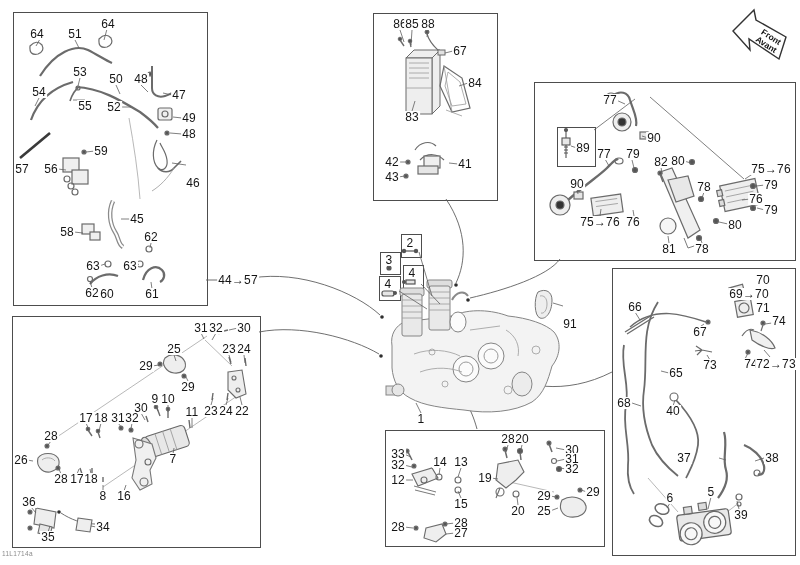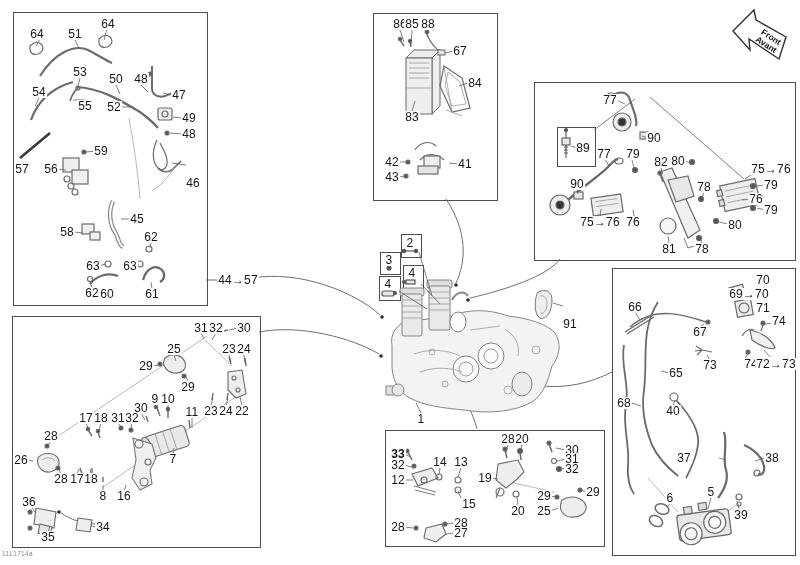--- a/index.html
+++ b/index.html
@@ -510,26 +510,26 @@
       <span class="plabel" style="left: 751px; top: 364px;">74</span>
       <span class="plabel" style="left: 776px; top: 364px;">72→73</span>
       <span class="plabel" style="left: 676px; top: 373px;">65</span>
       <span class="plabel" style="left: 624px; top: 403px;">68</span>
       <span class="plabel" style="left: 673px; top: 411px;">40</span>
       <span class="plabel" style="left: 684px; top: 458px;">37</span>
       <span class="plabel" style="left: 772px; top: 458px;">38</span>
       <span class="plabel" style="left: 711px; top: 492px;">5</span>
       <span class="plabel" style="left: 670px; top: 498px;">6</span>
       <span class="plabel" style="left: 741px; top: 515px;">39</span>
-      <span class="plabel" style="left: 398px; top: 454px; font-weight: bold;">33</span>
+      <span class="plabel" style="left: 398px; top: 454px;">33</span>
       <span class="plabel" style="left: 398px; top: 465px;">32</span>
       <span class="plabel" style="left: 398px; top: 480px;">12</span>
       <span class="plabel" style="left: 440px; top: 462px;">14</span>
       <span class="plabel" style="left: 461px; top: 462px;">13</span>
-      <span class="plabel" style="left: 461px; top: 504px; margin-left: 8px;">15</span>
+      <span class="plabel" style="left: 461px; top: 504px;">15</span>
       <span class="plabel" style="left: 461px; top: 523px;">28</span>
       <span class="plabel" style="left: 461px; top: 533px;">27</span>
       <span class="plabel" style="left: 398px; top: 527px;">28</span>
       <span class="plabel" style="left: 508px; top: 439px;">28</span>
       <span class="plabel" style="left: 522px; top: 439px;">20</span>
       <span class="plabel" style="left: 485px; top: 478px;">19</span>
       <span class="plabel" style="left: 518px; top: 511px;">20</span>
       <span class="plabel" style="left: 544px; top: 496px;">29</span>
       <span class="plabel" style="left: 593px; top: 492px;">29</span>
       <span class="plabel" style="left: 544px; top: 511px;">25</span>

